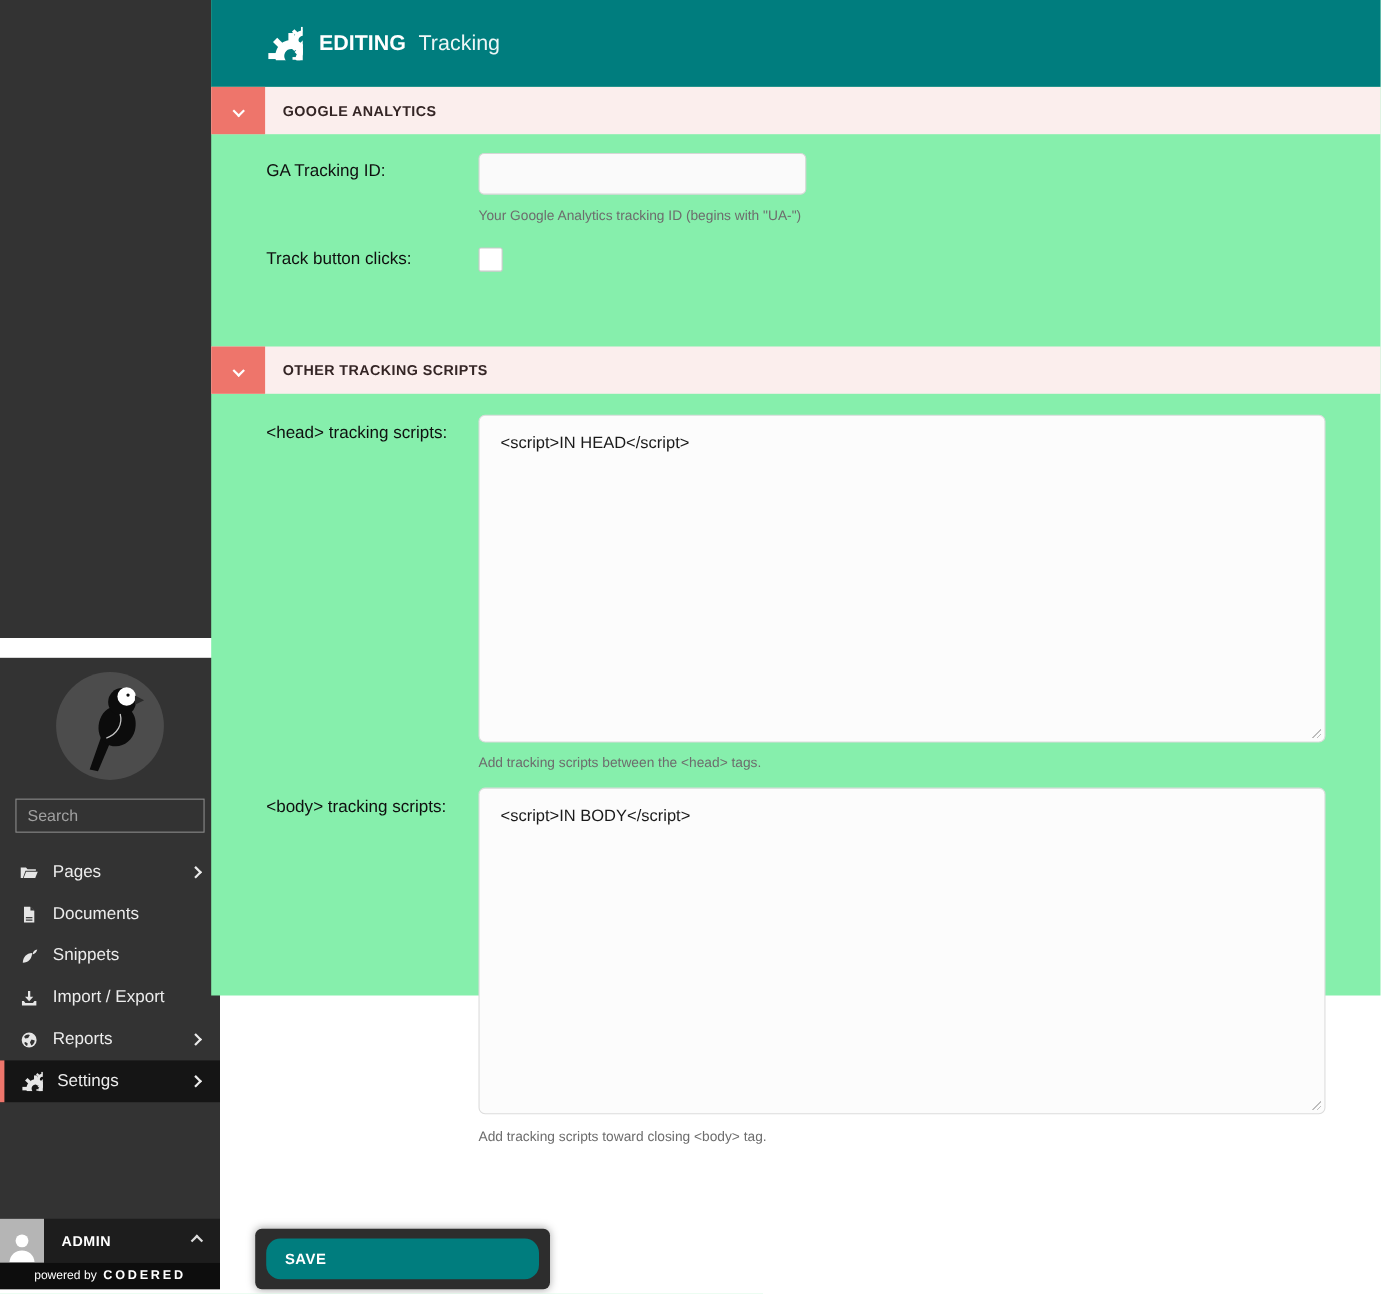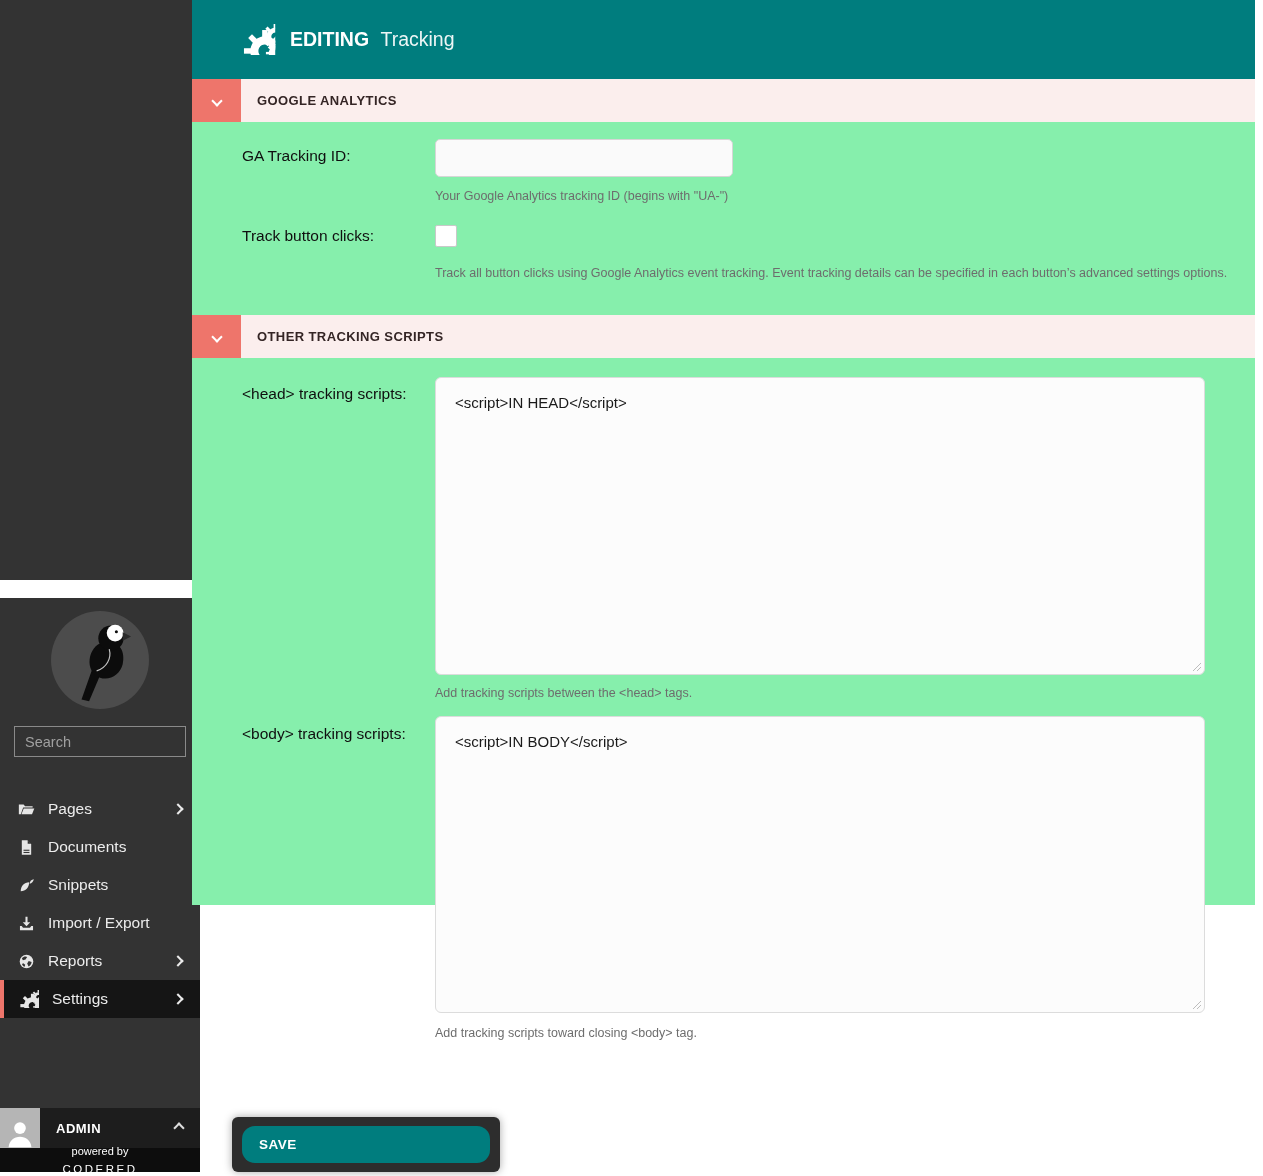--- a/index.html
+++ b/index.html
@@ -13,21 +13,21 @@
   .logo-wrap { position:absolute; left:51px; top:13px; width:98px; height:98px;
     border-radius:50%; background:#4c4c4c; display:flex; align-items:center; justify-content:center; }
 
   .searchbox { position:absolute; left:14px; top:128px; width:172px; height:31px;
     border:1px solid #8a8a8a; display:flex; align-items:center; padding:0 10px;gap:20px; }
   .searchbox input { flex:1; background:transparent; border:none; outline:none;
     color:#ccc; font-size:14.5px; font-family:"Liberation Sans",sans-serif; }
   .searchbox input::placeholder { color:#a0a0a0; }
   .searchbox .sicon { color:#fff; width:16px; height:16px; flex:0 0 auto; cursor:pointer; }
 
-  .menu { position:absolute; left:0; top:192px; width:200px; }
+  .menu { position:absolute; left:0; top:176px; width:200px; }
   .mi { position:relative; height:38px; display:flex; align-items:center;
     padding-left:18px; color:#ececec; font-size:15.5px; cursor:pointer; }
   .mi .ic { width:17px; height:17px; margin-right:13px; color:#e6e6e6; flex:0 0 auto; }
   .mi .chev-r { position:absolute; right:18px; }
   .mi.active { background:#151515; }
   .mi.active::before { content:""; position:absolute; left:0; top:0; bottom:0; width:4px; background:#ee756b; }
 
   .chev { display:inline-block; width:8px; height:8px;
     border-right:2px solid currentColor; border-bottom:2px solid currentColor; }
   .chev.right { transform:rotate(-45deg); }
@@ -37,22 +37,22 @@
   .admin-row { position:absolute; left:0; top:1108px; width:200px; height:40px;
     background:#1d1d1d; display:flex; align-items:center; cursor:pointer; }
   .avatar { width:40px; height:40px; background:#b5b5b5; display:flex;
     align-items:flex-end; justify-content:center; overflow:hidden; }
   .avatar svg { width:30px; height:30px; color:#fff; }
   .admin-label { margin-left:16px; color:#fff; font-weight:bold; font-size:13px; letter-spacing:.5px; }
   .admin-chev { position:absolute; right:17px; color:#ddd; }
 
   .powered { position:absolute; left:0; top:1148px; width:200px; height:24px;
     background:#0d0d0d; display:flex; align-items:center; justify-content:center;
-    color:#fff; font-size:11px; gap:6px;flex-direction:column; }
-  .powered .brand { font-weight:normal; font-size:11.5px; letter-spacing:2.5px; text-transform:uppercase; }
+    color:#fff; font-size:11px; gap:6px; }
+  .powered .brand { font-weight:bold; font-size:11.5px; letter-spacing:2.5px; text-transform:uppercase; }
 
   
   .content { position:absolute; left:192px; top:0; width:1063px; height:905px; background:#86efac; }
 
   .topbar { position:absolute; left:0; top:0; right:0; height:79px; background:#007d7e;
     display:flex; align-items:center; padding-left:48px; }
   .topbar .cogs { color:#fff; width:36px; height:31px; }
   .topbar .ttl { margin-left:14px; color:#fff; font-size:19.5px; }
   .topbar .ttl .pre { font-weight:bold; }
   .topbar .ttl .rest { font-weight:normal; color:rgba(255,255,255,.93); margin-left:6px; }
@@ -260,21 +260,20 @@
     </div>
     <span class="band-label">GOOGLE ANALYTICS</span>
   </div>
 
   <div class="flabel" style="top:147px">GA Tracking ID:</div>
   <input class="txt-input" type="text" value="" style="">
   <div class="fhelp" style="top:189px">Your Google Analytics tracking ID (begins with "UA-")</div>
 
   <div class="flabel" style="top:227px">Track button clicks:</div>
   <input class="cbx" type="checkbox" style="">
-  <div class="fhelp" style="top:266px">Track all button clicks using Google Analytics event tracking. Event tracking details can be specified in each button’s advanced settings options.</div>
 
   <div class="band band2">
     <div class="band-btn">
       <span class="chev down"></span>
     </div>
     <span class="band-label">OTHER TRACKING SCRIPTS</span>
   </div>
 
   <div class="flabel" style="top:385px">&lt;head&gt; tracking scripts:</div>
   <div class="ta-wrap ta1">

